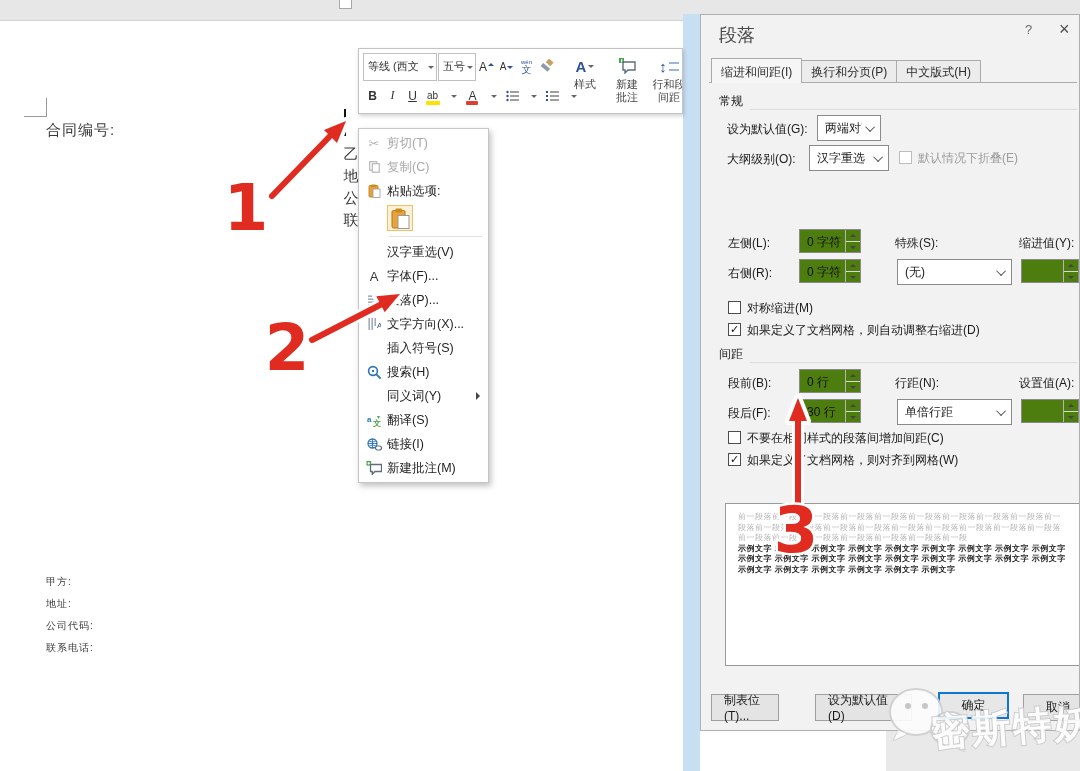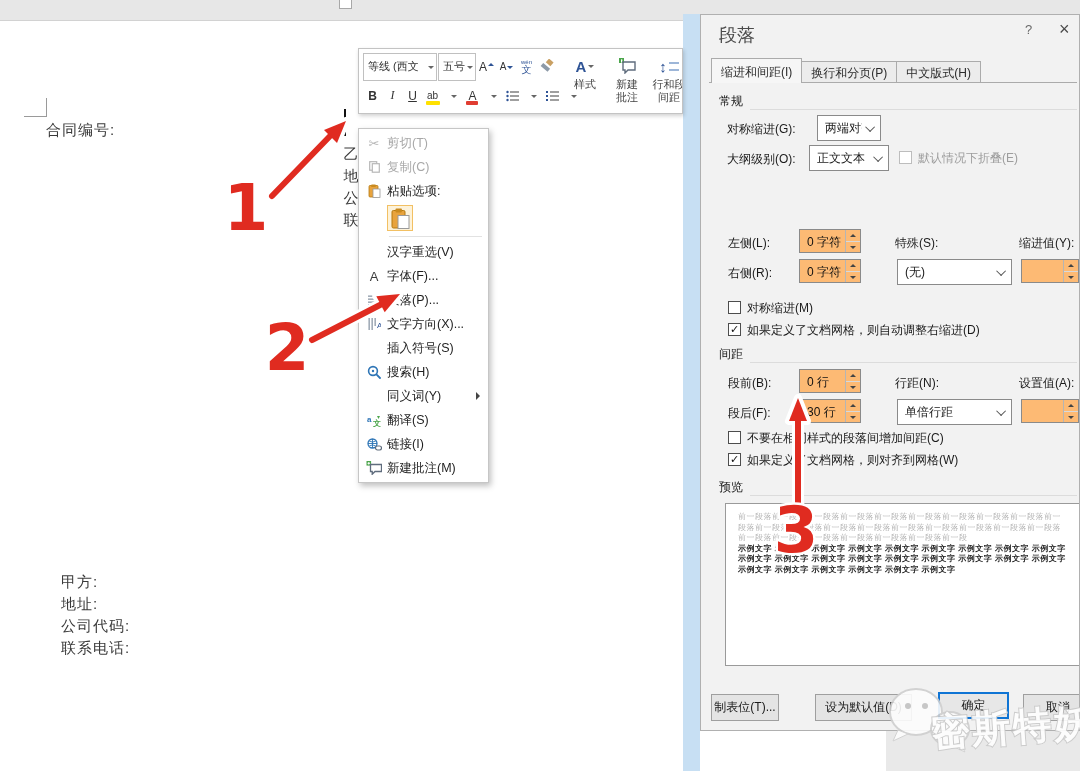--- a/index.html
+++ b/index.html
@@ -17,21 +17,21 @@
   .topstrip2{position:absolute;left:683px;top:0;width:397px;height:14px;background:#e7e7e7}
   .ribbon-handle{position:absolute;left:339px;top:0;width:13px;height:9px;background:#fff;border:1px solid #a8a8a8;border-top:none}
   .bluestrip{position:absolute;left:683px;top:14px;width:17px;height:757px;background:var(--blue-strip)}
   .graycorner{position:absolute;left:886px;top:731px;width:194px;height:40px;background:#e9e9e9}
 
   
   .cropmark{position:absolute;left:24px;top:98px;width:23px;height:19px;border-right:1px solid #9a9a9a;border-bottom:1px solid #9a9a9a}
   .doctext{position:absolute;font-size:15px;color:#3a3a3a;letter-spacing:1px}
   .caret{position:absolute;left:344px;top:109px;width:2px;height:27px;background:#111}
   .vcol{position:absolute;left:343px;top:143px;font-size:15px;color:#3a3a3a;line-height:22px;width:16px;text-align:center}
-  .party{position:absolute;left:61px;top:571px;font-size:15px;color:#3a3a3a;line-height:22px;letter-spacing:1px}
+  .party{position:absolute;left:46px;top:571px;font-size:10px;color:#3a3a3a;line-height:22px;letter-spacing:1px}
 
   
   .minibar{position:absolute;left:358px;top:48px;width:325px;height:66px;background:#fff;border:1px solid #c3c3c3;
     box-shadow:1px 2px 4px rgba(0,0,0,.18);display:flex;overflow:hidden;font-size:12px}
   .mb-left{width:204px;padding:3px 2px 2px 4px}
   .mb-row{display:flex;align-items:center;height:29px;gap:1px}
   .combo{height:28px;border:1px solid #c0c0c0;display:flex;align-items:center;padding:0 2px 0 4px;font-size:11px;color:#333;white-space:nowrap;overflow:hidden}
   .combo .dd{margin-left:auto;width:0;height:0;border:3px solid transparent;border-top-color:#666;transform:translateY(2px)}
   .mbtn{height:22px;min-width:19px;display:flex;align-items:center;justify-content:center;color:#333;font-size:12px;position:relative}
   .tri-up{width:0;height:0;border:3px solid transparent;border-bottom-color:#2f5496;margin-left:1px;transform:translateY(-4px)}
@@ -56,48 +56,48 @@
   .mi .sub{margin-left:auto;width:0;height:0;border:4px solid transparent;border-left-color:#444}
   .msep{height:1px;background:#e2e2e2;margin:3px 6px 3px 30px}
   .pasterow{height:30px;display:flex;align-items:center;padding-left:28px}
   .pastebtn{width:26px;height:26px;border:1px solid #f2c063;background:#fdf2d9;display:flex;align-items:center;justify-content:center}
 
   
   .dlg{position:absolute;left:700px;top:14px;width:380px;height:717px;background:var(--dlg-bg);border:1px solid #b0b0b0;z-index:4;font-size:12px;color:#1a1a1a;overflow:hidden}
   .dlg-title{position:absolute;left:18px;top:8px;font-size:18px;color:#4a4a4a}
   .dlg-help{position:absolute;left:324px;top:7px;color:#6a6a6a;font-size:13px}
   .dlg-close{position:absolute;left:358px;top:4px;color:#4a4a4a;font-size:18px;font-weight:300}
-  .tabs{position:absolute;left:10px;top:43px;display:flex;align-items:flex-end;height:25px}
+  .tabs{position:absolute;left:10px;top:43px;display:flex;align-items:center;height:25px}
   .tab{height:22px;padding:3px 9px 0;border:1px solid #ababab;border-bottom:none;background:#ececec;margin-right:-1px;font-size:12px;color:#2b2b2b}
   .tab.active{height:25px;background:#f6f6f6;position:relative;z-index:2;padding-top:5px}
   .tabline{position:absolute;left:8px;top:67px;width:368px;height:1px;background:#ababab}
   .ghead{position:absolute;left:18px;right:2px;display:flex;align-items:flex-end;gap:7px;font-size:12px;color:#1a1a1a}
   .gline{flex:1;height:1px;background:#dcdcdc}
   .flabel{position:absolute;font-size:12px;color:#1a1a1a;white-space:nowrap}
-  .spin{position:absolute;width:62px;height:24px;background:#fdba74;border:1px solid var(--ui-border);display:flex}
+  .spin{position:absolute;width:62px;height:24px;background:#4d7c0f;border:1px solid var(--ui-border);display:flex}
   .spinv{flex:1;padding:4px 0 0 7px;font-size:12px;color:#111;white-space:nowrap}
   .spinb{width:15px;border-left:1px solid #b5b5b5;display:flex;flex-direction:column}
   .spinb i{flex:1;display:flex;align-items:center;justify-content:center}
   .spinb i:first-child{border-bottom:1px solid #d9d9d9}
   .su{width:0;height:0;border:3px solid transparent;border-bottom-color:#444;transform:translateY(-1px)}
   .sd{width:0;height:0;border:3px solid transparent;border-top-color:#444;transform:translateY(2px)}
   .cmb{position:absolute;height:26px;background:#fff;border:1px solid var(--ui-border);display:flex;align-items:center}
   .cmb .cv{flex:1;padding-left:7px;font-size:12px;white-space:nowrap;overflow:hidden}
   .chev{width:18px;align-self:stretch;display:flex;align-items:center;justify-content:center}
   .chev b{width:7px;height:7px;border-left:1.5px solid #555;border-bottom:1.5px solid #555;transform:rotate(-45deg) translateY(-2px)}
   .ck{position:absolute;display:flex;align-items:flex-start;gap:6px}
   .ckbox{width:13px;height:13px;background:#fff;border:1px solid #4d4d4d;flex:0 0 13px;display:flex;align-items:center;justify-content:center;font-size:11px;line-height:11px;color:#111;margin-top:1px}
   .ck.dis{color:#9d9d9d}
   .ck.dis .ckbox{border-color:#bdbdbd}
   .cklabel{font-size:12px;white-space:nowrap}
   .pvbox{position:absolute;left:24px;top:488px;width:357px;height:163px;background:#fff;border:1px solid #9a9a9a;padding:8px 12px;overflow:hidden}
   .pvp{font-size:8px;line-height:10.5px;letter-spacing:.5px;word-break:break-all}
   .pv-gray{color:#b3b3b3}
   .pv-black{color:#1f1f1f;font-weight:600}
-  .dbtn{position:absolute;height:27px;background:#e4e4e4;border:1px solid #9f9f9f;display:flex;align-items:center;justify-content:center;font-size:12px;color:#1a1a1a;padding:0 2px}
+  .dbtn{position:absolute;height:27px;background:#e4e4e4;border:1px solid #9f9f9f;display:flex;align-items:center;justify-content:center;font-size:12px;color:#1a1a1a;padding:0 12px}
   .dbtn.primary{border:2px solid #0f74d4;background:#e7e7e7}
 
   
   .overlay{position:absolute;left:0;top:0;z-index:9;pointer-events:none}
   .wline{stroke:#fff;stroke-width:12;stroke-linecap:round}
   .rline{stroke:var(--red);stroke-width:6;stroke-linecap:round}
   .wpoly{fill:#fff;stroke:#fff;stroke-width:8;stroke-linejoin:round}
   .rpoly{fill:var(--red)}
   .num{font-size:64px;font-weight:bold;fill:var(--red);stroke:#fff;stroke-width:5px;paint-order:stroke;text-anchor:middle;font-family:"DejaVu Sans","Liberation Sans",sans-serif}
   .wm{font-size:38px;font-weight:bold;fill:#fff;stroke:#c9c9c9;stroke-width:2px;paint-order:stroke;text-anchor:middle;letter-spacing:3px}
@@ -370,30 +370,30 @@
       <div class="tab active">缩进和间距(I)</div>
       <div class="tab">换行和分页(P)</div>
       <div class="tab">中文版式(H)</div>
     </div>
     <div class="tabline"></div>
 
     <div class="ghead" style="top:78px">
       <span>常规</span>
         <i class="gline"></i>
     </div>
-    <div class="flabel" style="left:26px;top:106px">对称缩进(G):</div>
+    <div class="flabel" style="left:26px;top:106px">设为默认值(G):</div>
     <div class="cmb" style="left:116px;top:100px;width:64px">
       <span class="cv">两端对齐</span>
       <span class="chev">
           <b></b>
         </span>
     </div>
     <div class="flabel" style="left:26px;top:136px">大纲级别(O):</div>
     <div class="cmb" style="left:108px;top:130px;width:80px">
-      <span class="cv">正文文本</span>
+      <span class="cv">汉字重选</span>
       <span class="chev">
           <b></b>
         </span>
     </div>
     <div class="ck dis" style="left:198px;top:135px">
       <span class="ckbox"></span>
       <span class="cklabel">默认情况下折叠(E)</span>
     </div>
 
     <div class="flabel" style="left:27px;top:220px">左侧(L):</div>
@@ -501,24 +501,20 @@
       <span class="ckbox"></span>
       <span class="cklabel">不要在相同样式的段落间增加间距(C)</span>
     </div>
     <div class="ck" style="left:27px;top:437px">
       <span class="ckbox">
           <span>✓</span>
         </span>
       <span class="cklabel">如果定义了文档网格，则对齐到网格(W)</span>
     </div>
 
-    <div class="ghead" style="top:464px">
-      <span>预览</span>
-        <i class="gline"></i>
-    </div>
     <div class="pvbox">
       <div class="pvp pv-gray">前一段落前一段落前一段落前一段落前一段落前一段落前一段落前一段落前一段落前一段落前一段落前一段落前一段落前一段落前一段落前一段落前一段落前一段落前一段落前一段落前一段落前一段落前一段落前一段落前一段落前一段</div>
       <div class="pvp pv-black">示例文字 示例文字 示例文字 示例文字 示例文字 示例文字 示例文字 示例文字 示例文字 示例文字 示例文字 示例文字 示例文字 示例文字 示例文字 示例文字 示例文字 示例文字 示例文字 示例文字 示例文字 示例文字 示例文字 示例文字</div>
     </div>
 
     <div class="dbtn" style="left:10px;top:679px;width:68px">制表位(T)...</div>
     <div class="dbtn" style="left:114px;top:679px;width:97px">设为默认值(D)</div>
     <div class="dbtn primary" style="left:237px;top:677px;width:71px">确定</div>
     <div class="dbtn" style="left:322px;top:679px;width:70px">取消</div>
   </div>

